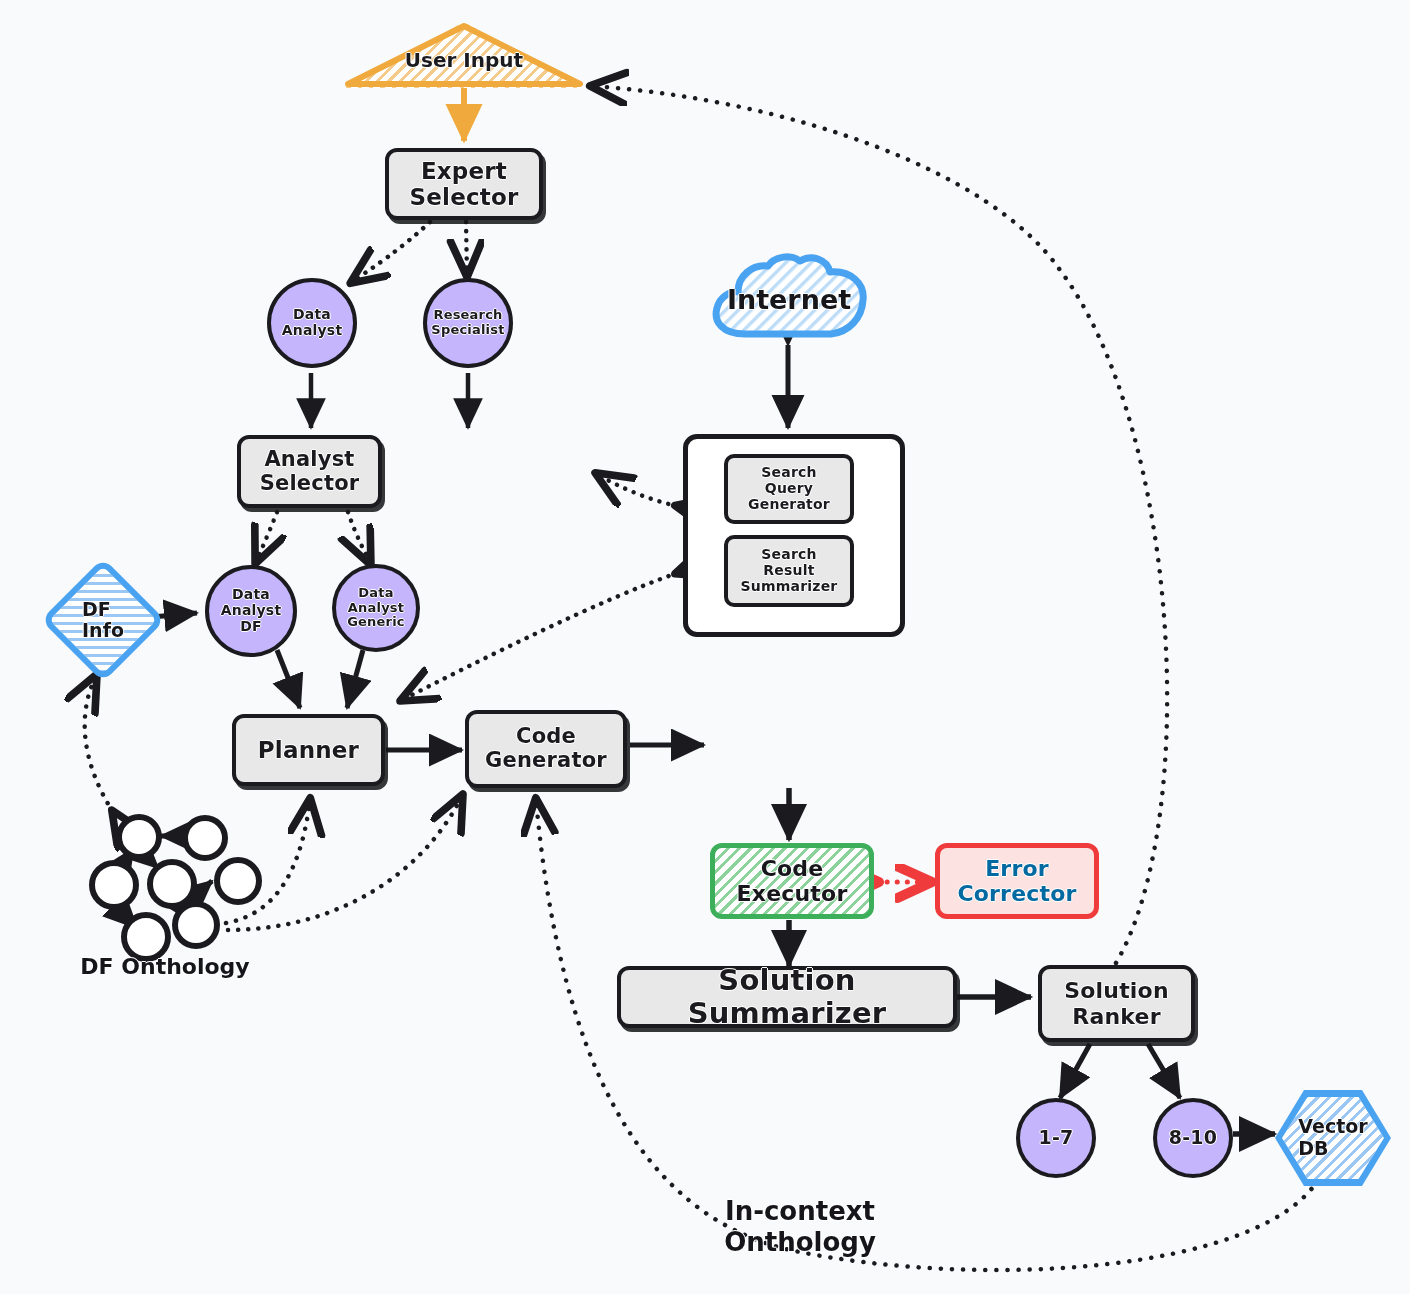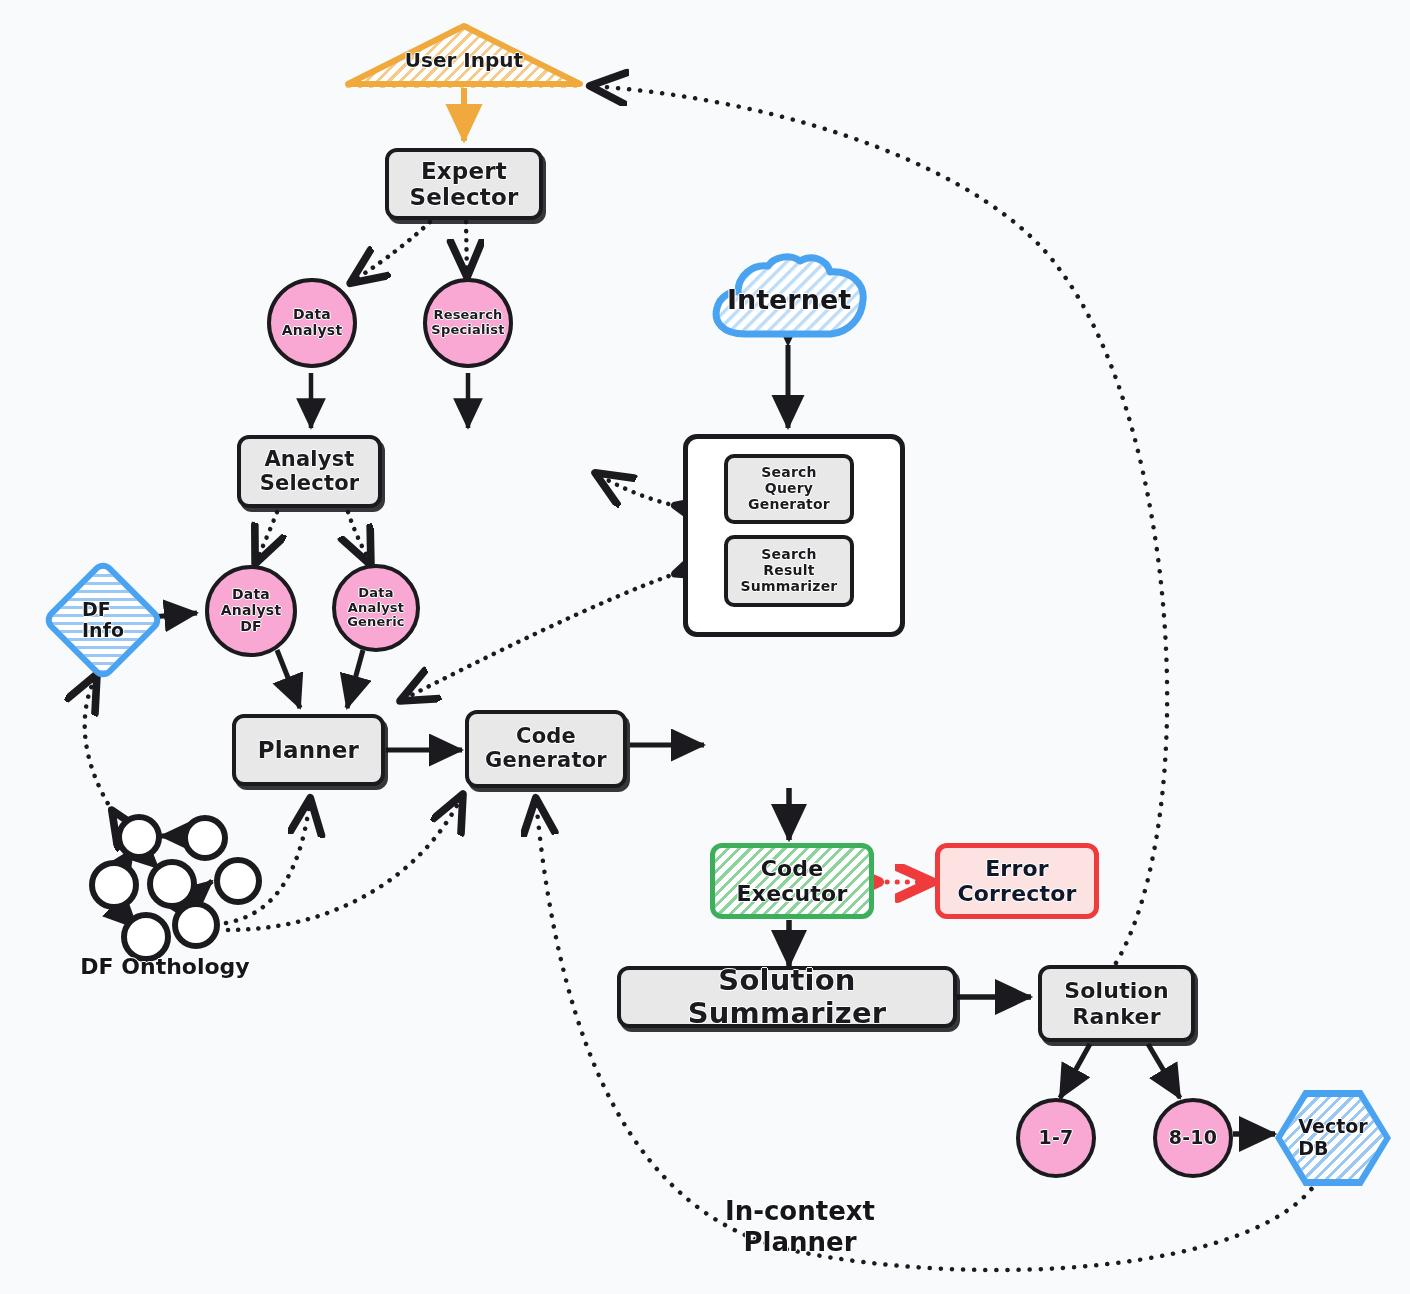--- a/index.html
+++ b/index.html
@@ -25,21 +25,21 @@
     text-shadow:0 1px 0 #fff, 0 -1px 0 #fff, 1px 0 0 #fff, -1px 0 0 #fff;
     z-index:5;
   }
   .rbox{
     background:#e8e8e8;
     border:4px solid #1b1b1f;
     border-radius:12px;
   }
   .rbox.shadowy{box-shadow:3px 4px 0 rgba(20,20,22,.85);}
   .circ{
-    background:#f9a8d4;
+    background:#c4b5fd;
     border:4.5px solid #1b1b1f;
     border-radius:50%;
   }
   .plain-label{
     position:absolute;
     color:#16161a;
     font-weight:700;
     text-align:center;
     line-height:1.18;
     text-shadow:0 1px 0 #fff,0 -1px 0 #fff,1px 0 0 #fff,-1px 0 0 #fff;
@@ -295,38 +295,38 @@
 Generator</div>
 
 
   <div class="node hatch-green" id="code-executor" style="position:absolute;left:710px;top:843px;width:164px;height:76px;font-size:22px;
               display:flex;align-items:center;justify-content:center;text-align:center;
               white-space:pre-line;font-weight:700;color:#17171b;line-height:1.14;z-index:5;
               text-shadow:0 1px 0 #fff,0 -1px 0 #fff,1px 0 0 #fff,-1px 0 0 #fff;">Code
 Executor</div>
 
   <div class="node" id="error-corrector" style="left:935px;top:843px;width:164px;height:76px;font-size:22px;white-space:pre-line;
-              color:#0f172a;">Error
+              color:#0369a1;">Error
 Corrector</div>
 
   <div class="node rbox shadowy" id="solution-summarizer" style="left:617px;top:966px;width:340px;height:62px;font-size:29px;">Solution Summarizer</div>
 
   <div class="node rbox shadowy" id="solution-ranker" style="left:1038px;top:965px;width:157px;height:77px;font-size:22px;white-space:pre-line;">Solution
 Ranker</div>
 
   <div class="node circ" id="score-low" style="left:1016px;top:1098px;width:80px;height:80px;font-size:19px;">1-7</div>
 
   <div class="node circ" id="score-high" style="left:1153px;top:1098px;width:80px;height:80px;font-size:19px;">8-10</div>
 
   <div id="vector-db" style="left:1275px;top:1090px;width:116px;height:96px;">
     <div class="hex-outer"></div>
     <div class="hex-inner hatch-blue"></div>
     <div class="hex-label" style="white-space:pre-line;">Vector
 DB</div>
   </div>
 
 
   <div class="plain-label" id="in-context-learning-label" style="left:690px;top:1196px;width:220px;font-size:26px;white-space:pre-line;">In-context
-Planner</div>
+Onthology</div>
 
   <div class="plain-label" id="df-onthology-label" style="left:65px;top:954px;width:200px;font-size:22px;">DF Onthology</div>
 
 </div>
 
 </body></html>

